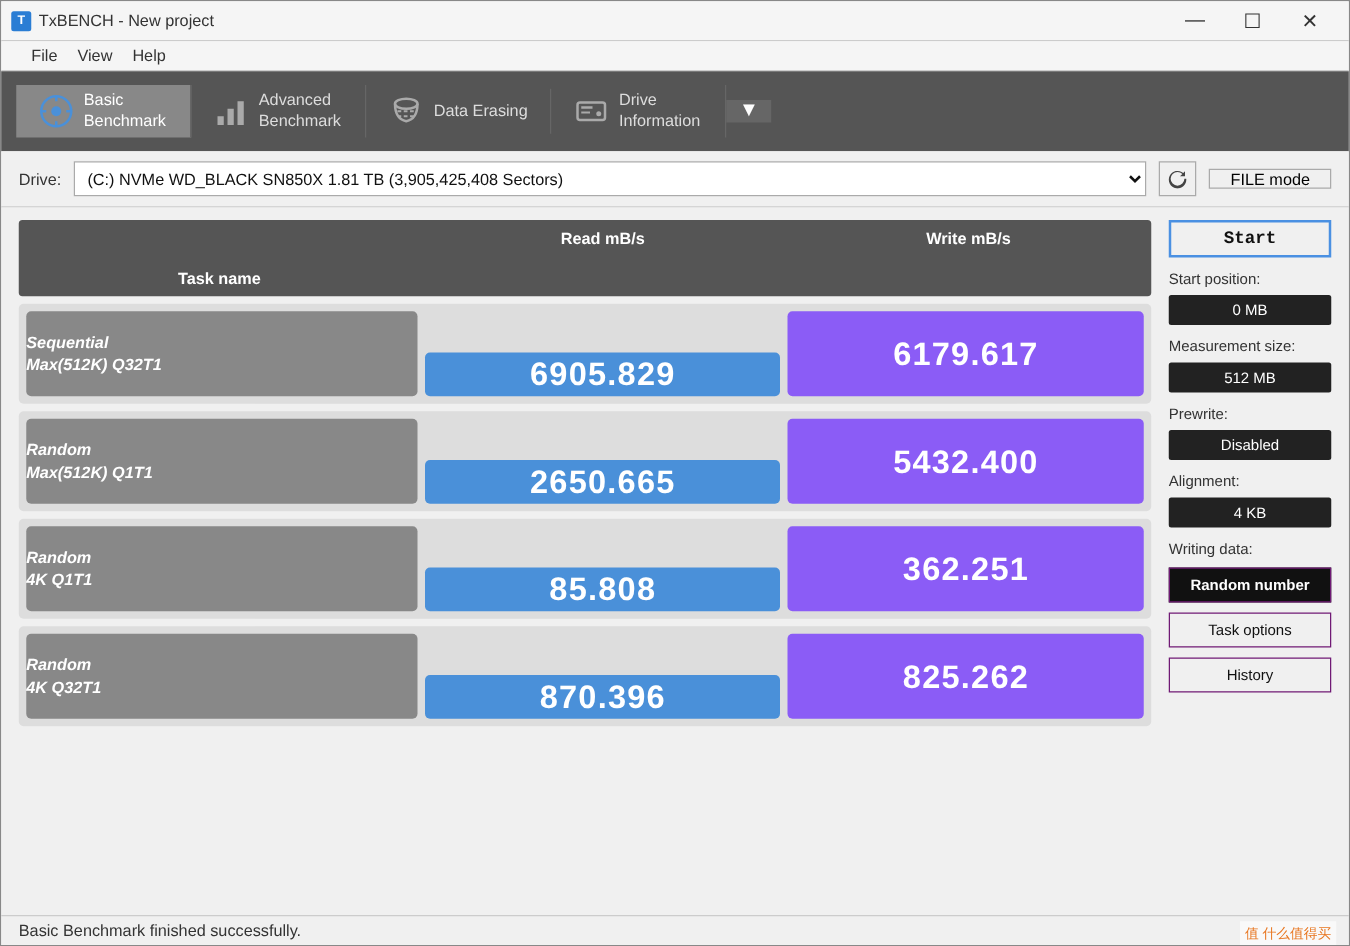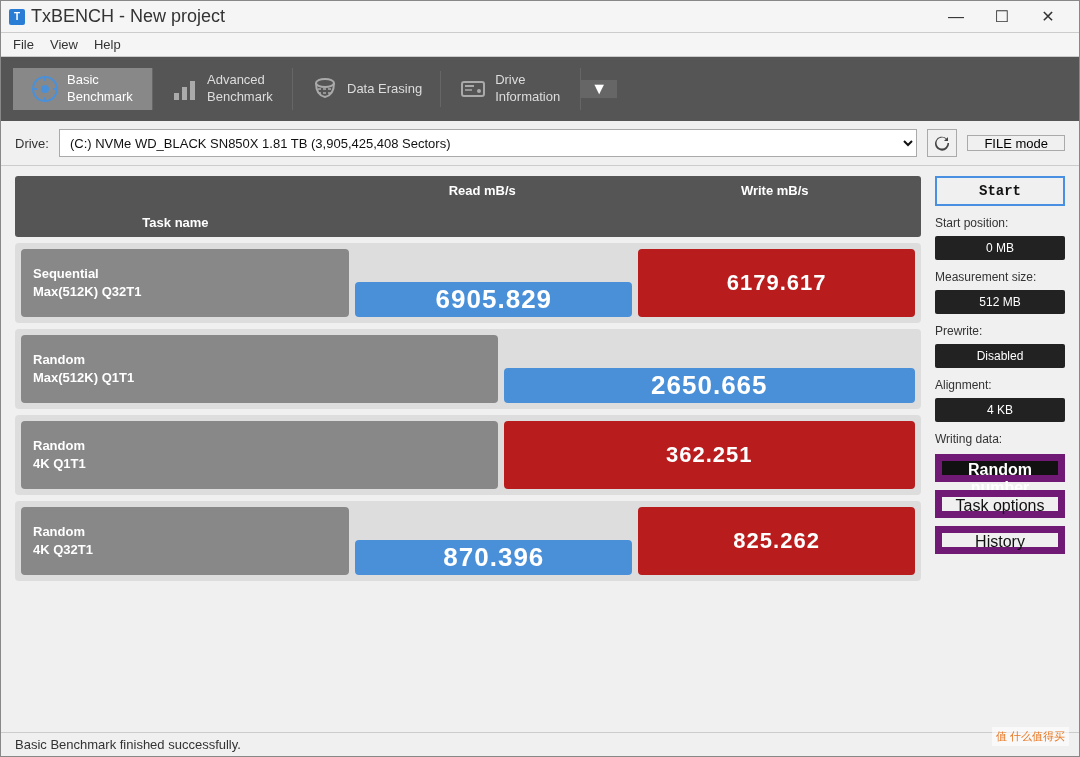--- a/index.html
+++ b/index.html
@@ -40,21 +40,21 @@
       background: #2a7dd4;
       border-radius: 2px;
       display: flex;
       align-items: center;
       justify-content: center;
       color: white;
       font-size: 10px;
       font-weight: bold;
     }
     .title-text {
-      font-size: 18px;
+      font-size: 13px;
       color: #333;
     }
     .title-buttons {
       display: flex;
       gap: 0;
     }
     .title-btn {
       width: 46px;
       height: 32px;
       border: none;
@@ -67,21 +67,21 @@
       color: #333;
     }
 
     
     .menu-bar {
       background: #f5f5f5;
       border-bottom: 1px solid #ccc;
       display: flex;
       align-items: center;
       height: 24px;
-      padding: 0 4px;
+      padding: 0 16px;
     }
     .menu-item {
       padding: 2px 8px;
       font-size: 13px;
       cursor: pointer;
       color: #333;
     }
 
     
     .toolbar {
@@ -205,48 +205,49 @@
       border-radius: 4px;
       padding: 6px;
       min-height: 80px;
     }
     .bench-row-name {
       flex: 1.1;
       display: flex;
       align-items: center;
       background: #888;
       border-radius: 4px;
-      padding: 8px 12px;
+      padding: 8px 0;
       color: white;
       font-size: 13px;
       font-weight: bold;
       line-height: 1.4;
+      font-style: italic;
     }
     .bench-row-read {
       flex: 1;
       display: flex;
       align-items: center;
       justify-content: center;
       background: #4a90d9;
       border-radius: 4px;
       color: white;
       font-size: 26px;
       font-weight: bold;
       letter-spacing: 1px;
       margin-top: 33px;
     }
     .bench-row-write {
       flex: 1;
       display: flex;
       align-items: center;
       justify-content: center;
-      background: #b91c1c;
+      background: #8b5cf6;
       border-radius: 4px;
       color: white;
-      font-size: 22px;
+      font-size: 26px;
       font-weight: bold;
       letter-spacing: 1px;
     }
 
     
     .right-panel {
       width: 130px;
       display: flex;
       flex-direction: column;
       gap: 6px;
@@ -276,23 +277,23 @@
       text-align: center;
       font-size: 12px;
       display: flex;
       align-items: center;
       justify-content: center;
       border-radius: 2px;
     }
     .action-btn {
       width: 100%;
       height: 28px;
-      border: 7px solid #701a75;
-      background: #f0f0f0;
-      font-size: 16px;
+      border: 1px solid #701a75;
+      background: #f0f0f0;
+      font-size: 12px;
       cursor: pointer;
       color: #111;
       margin-top: 2px;
     }
     .action-btn.dark {
       background: #111;
       color: white;
       font-weight: bold;
     }
 
@@ -301,21 +302,21 @@
       border-top: 1px solid #ccc;
       background: #f0f0f0;
       padding: 4px 14px;
       font-size: 13px;
       color: #333;
     }
 
     
     .watermark {
       position: absolute;
-      bottom: 10px;
+      bottom: 0;
       right: 10px;
       font-size: 11px;
       color: #e87722;
       background: rgba(255,255,255,0.6);
       padding: 2px 4px;
       pointer-events: none;
     }
   </style>
 </head>
 <body>
@@ -421,24 +422,26 @@
 
       <div class="bench-row">
         <div class="bench-row-name">Sequential<br>Max(512K) Q32T1</div>
         <div class="bench-row-read">6905.829</div>
         <div class="bench-row-write">6179.617</div>
       </div>
 
       <div class="bench-row">
         <div class="bench-row-name">Random<br>Max(512K) Q1T1</div>
         <div class="bench-row-read">2650.665</div>
+        <div class="bench-row-write">5432.400</div>
       </div>
 
       <div class="bench-row">
         <div class="bench-row-name">Random<br>4K Q1T1</div>
+        <div class="bench-row-read">85.808</div>
         <div class="bench-row-write">362.251</div>
       </div>
 
       <div class="bench-row">
         <div class="bench-row-name">Random<br>4K Q32T1</div>
         <div class="bench-row-read">870.396</div>
         <div class="bench-row-write">825.262</div>
       </div>
     </div>
 

